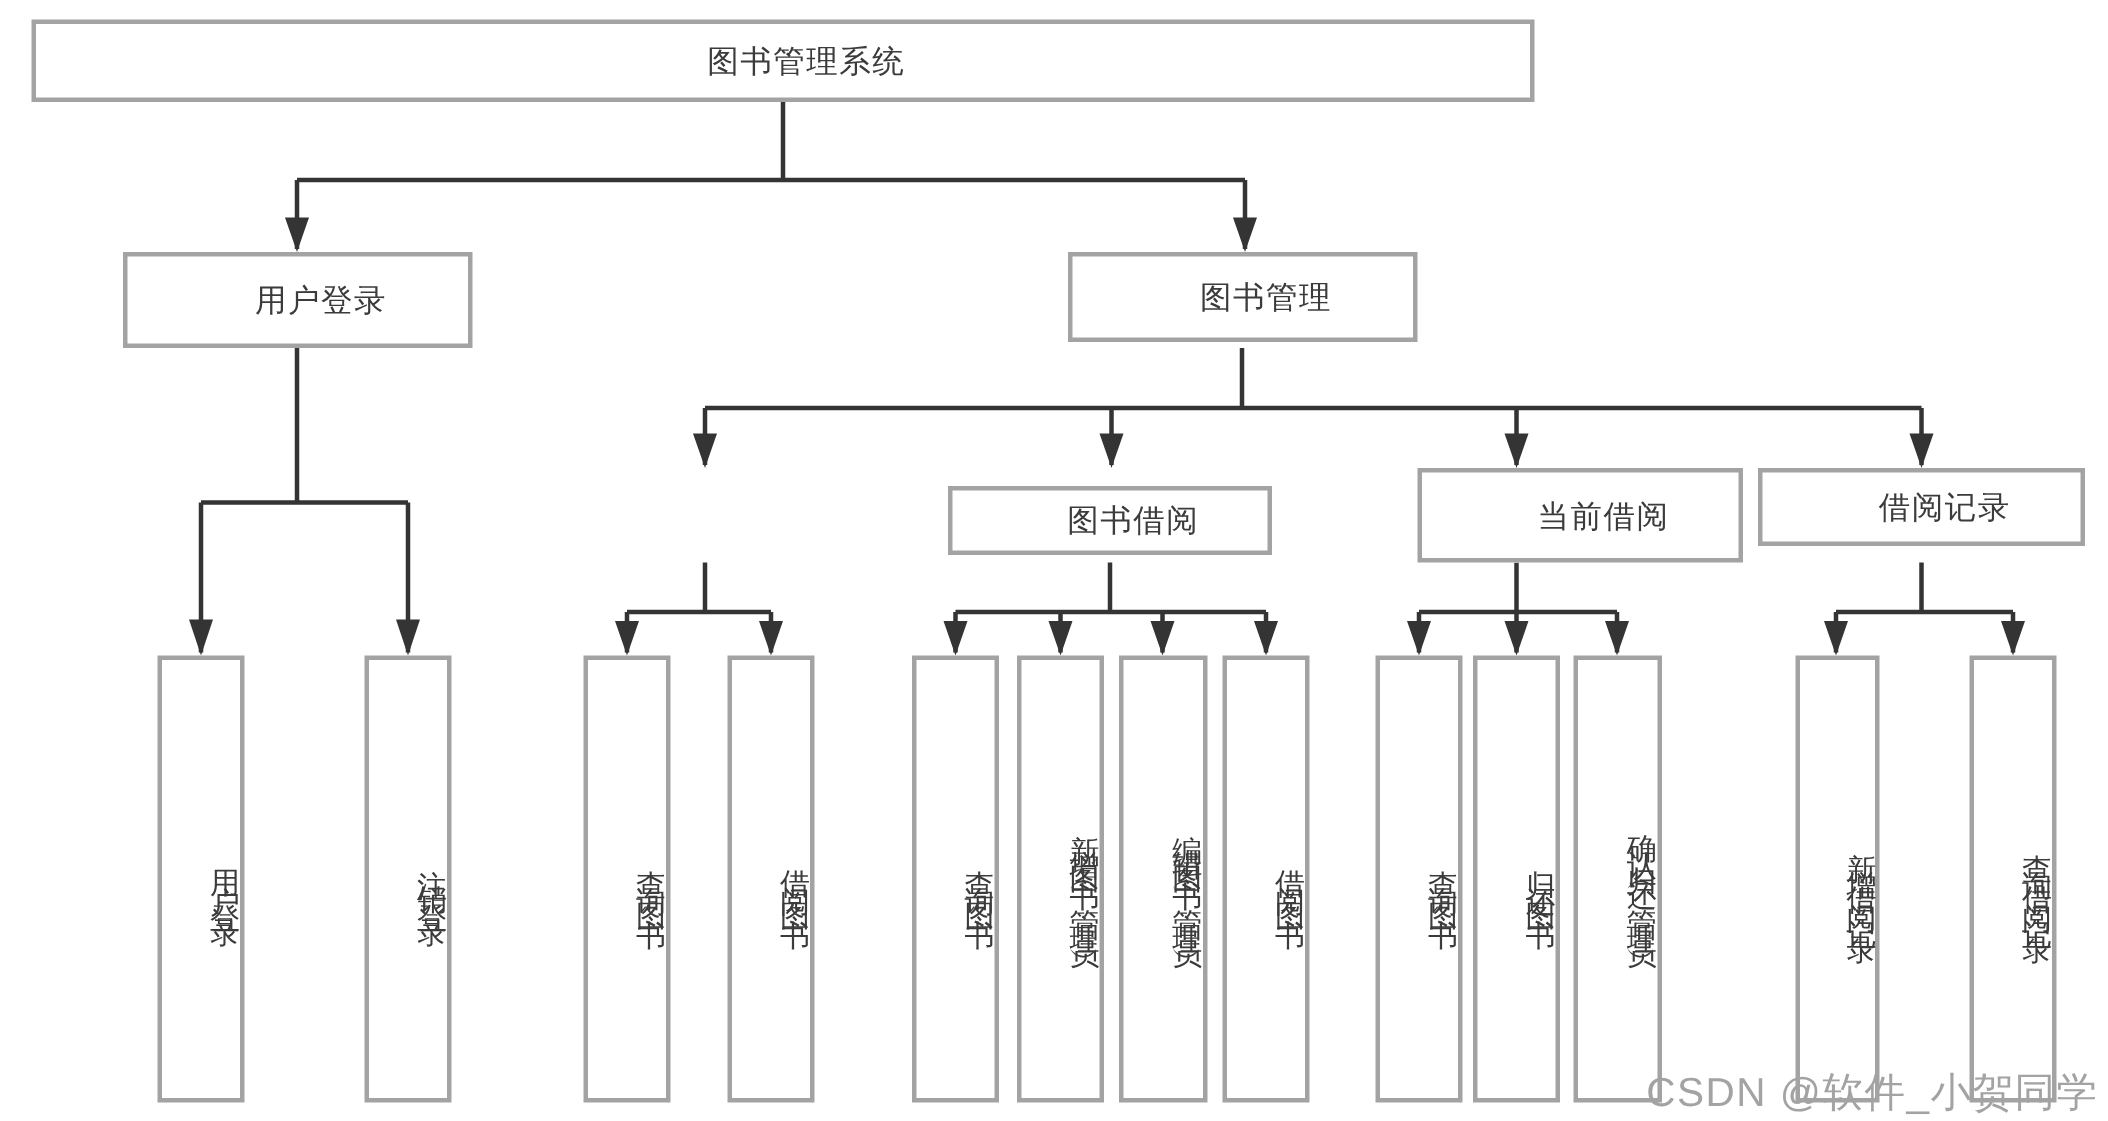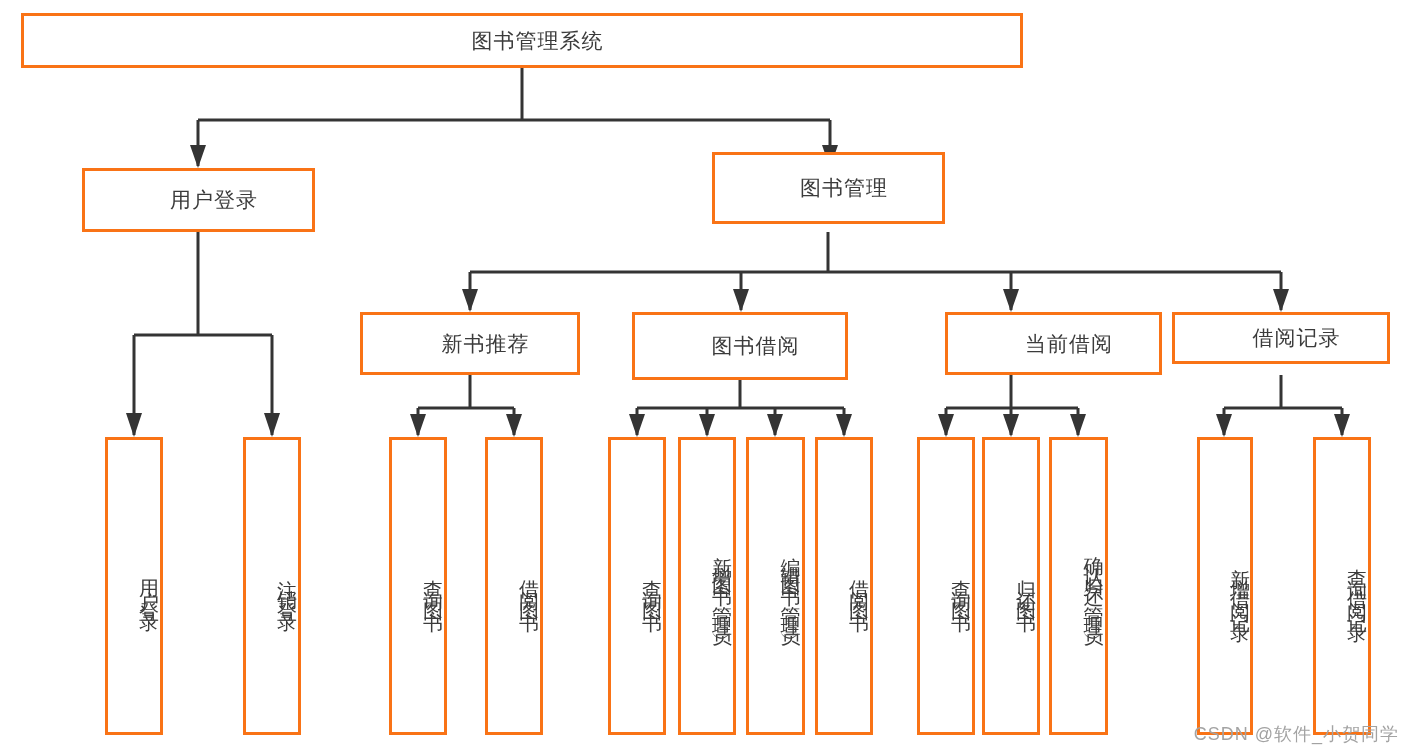--- a/index.html
+++ b/index.html
@@ -12,21 +12,21 @@
     overflow: hidden;
   }
   .wires {
     position: absolute;
     left: 0; top: 0;
     z-index: 1;
   }
   .node {
     position: absolute;
     box-sizing: border-box;
-    border: 3px solid #f97316;
+    border: 3px solid #a3a3a3;
     background: #ffffff;
     display: flex;
     align-items: center;
     justify-content: center;
     color: #3b3b3b;
     z-index: 2;
     padding-left: 31px;
   }
   .node.h span {
     font-size: 21px;
@@ -38,21 +38,21 @@
     text-orientation: mixed;
     font-size: 20px;
     letter-spacing: 11px;
     line-height: 1;
     white-space: nowrap;
   }
   .watermark {
     position: absolute;
     right: 6px;
     bottom: 1px;
-    font-size: 18px;
+    font-size: 27px;
     color: #a3a3a3;
     letter-spacing: 1px;
     z-index: 3;
     white-space: nowrap;
   }
 </style>
 </head>
 <body>
 
 <div class="stage">
@@ -97,28 +97,25 @@
     </g>
   </svg>
 
   <div class="node h" style="left:21px; top:13px; width:1002px; height:55px">
     <span>图书管理系统</span>
   </div>
 
   <div class="node h" style="left:82px; top:168px; width:233px; height:64px">
     <span>用户登录</span>
   </div>
-  <div class="node h" style="left:712px; top:152px; width:233px; height:72px">
+  <div class="node h" style="left:712px; top:168px; width:233px; height:60px">
     <span>图书管理</span>
   </div>
 
-  <div class="node h" style="left:360px; top:312px; width:220px; height:63px">
-    <span>新书推荐</span>
-  </div>
-  <div class="node h" style="left:632px; top:312px; width:216px; height:68px">
+  <div class="node h" style="left:632px; top:324px; width:216px; height:46px">
     <span>图书借阅</span>
   </div>
   <div class="node h" style="left:945px; top:312px; width:217px; height:63px">
     <span>当前借阅</span>
   </div>
   <div class="node h" style="left:1172px; top:312px; width:218px; height:52px">
     <span>借阅记录</span>
   </div>
 
   <div class="node v" style="left:105px; top:437px; width:58px; height:298px">

